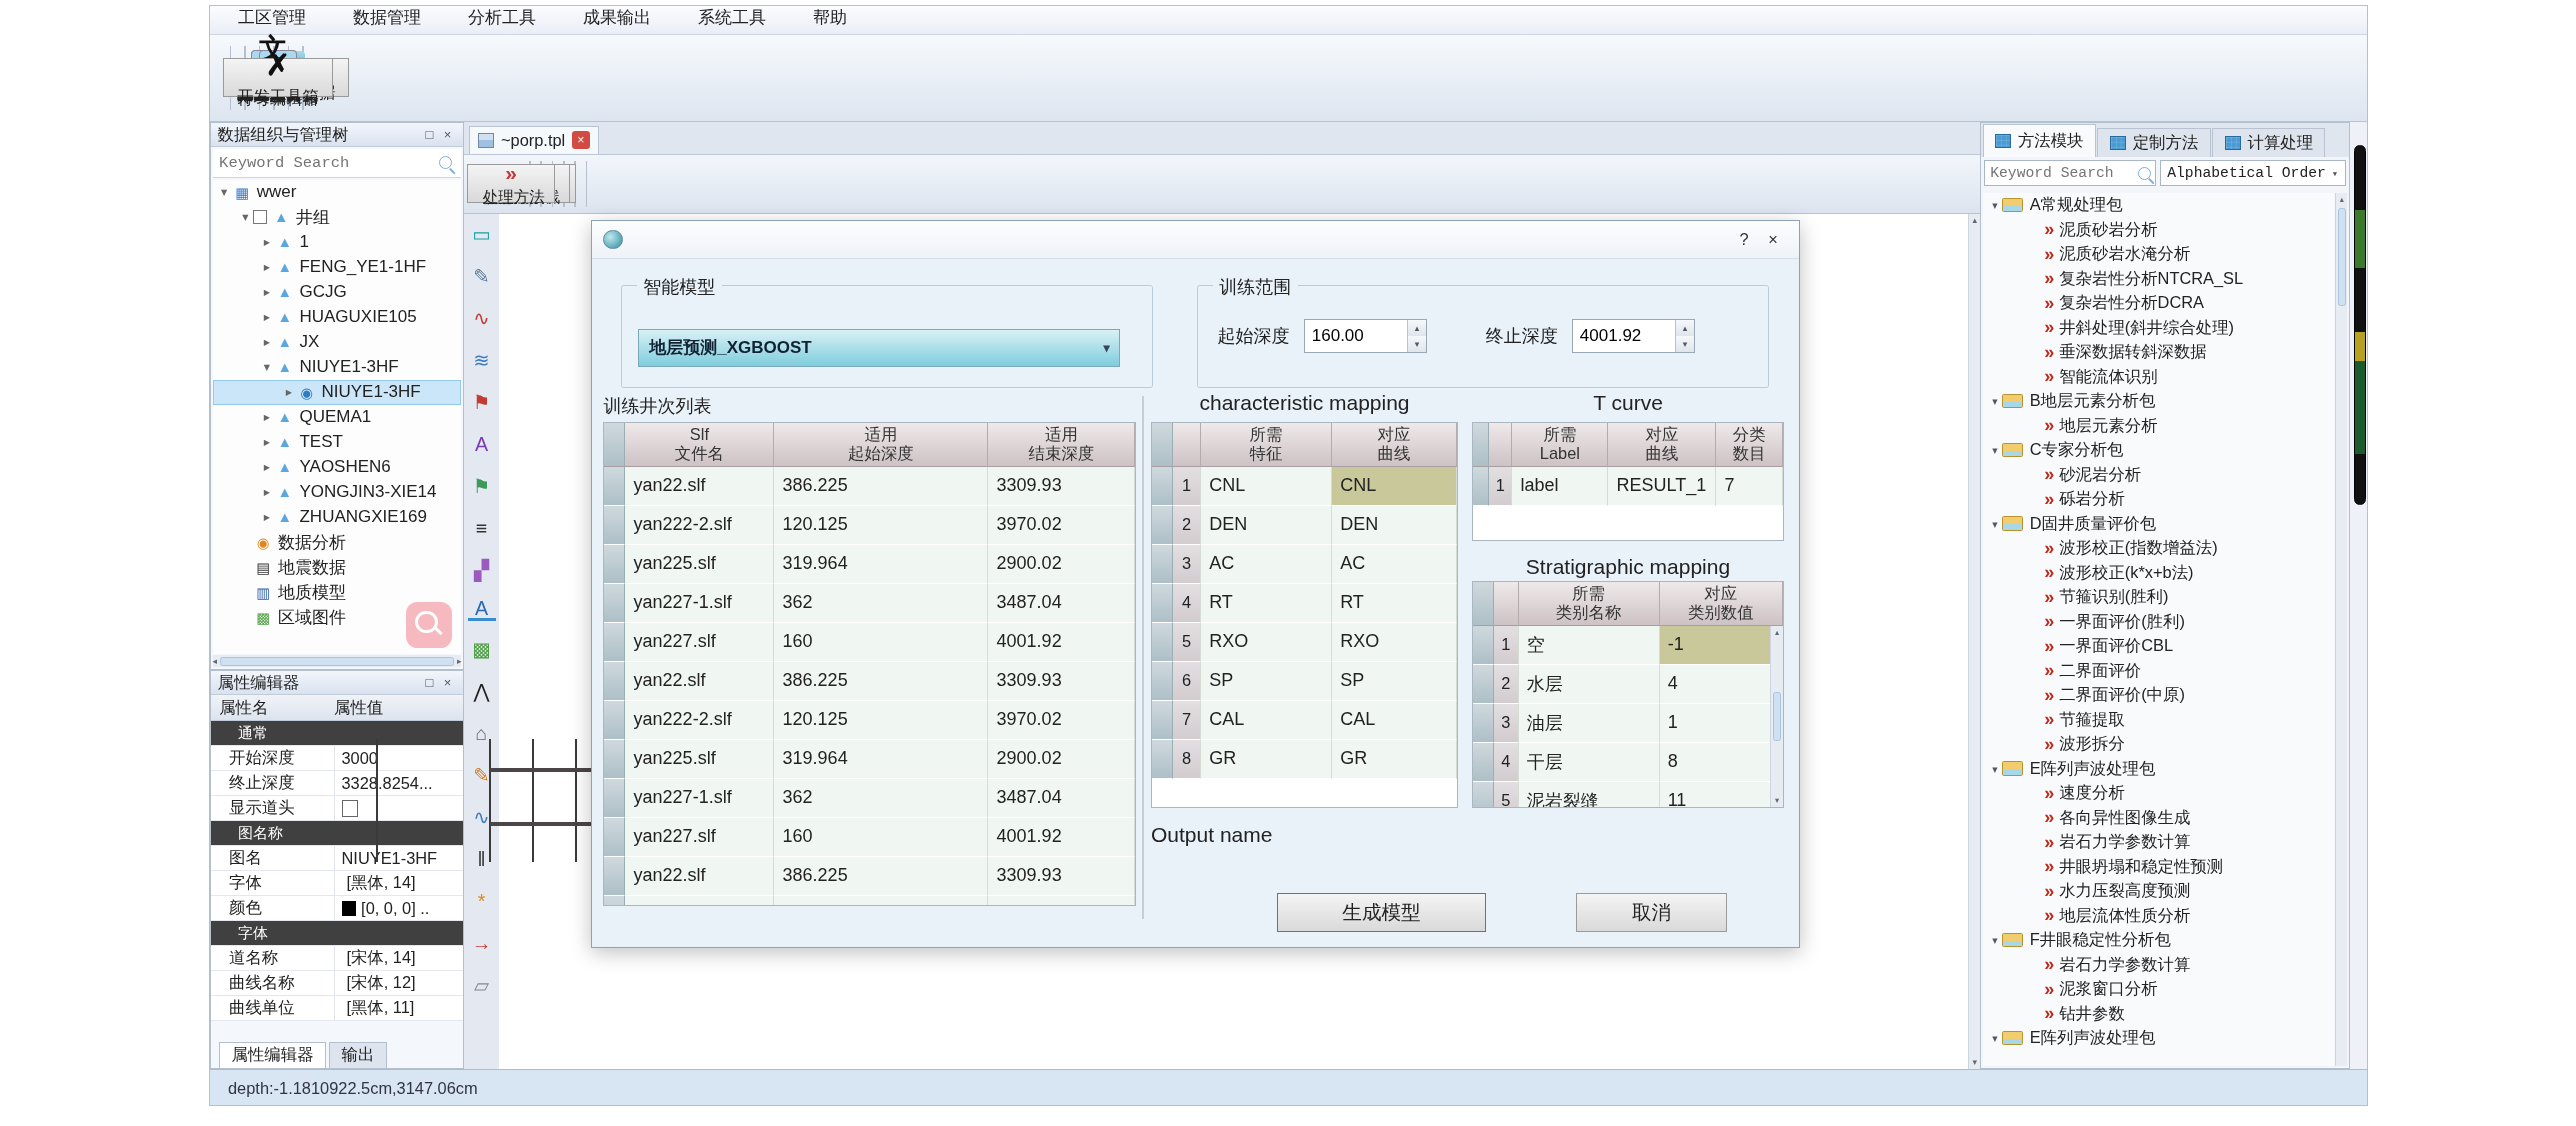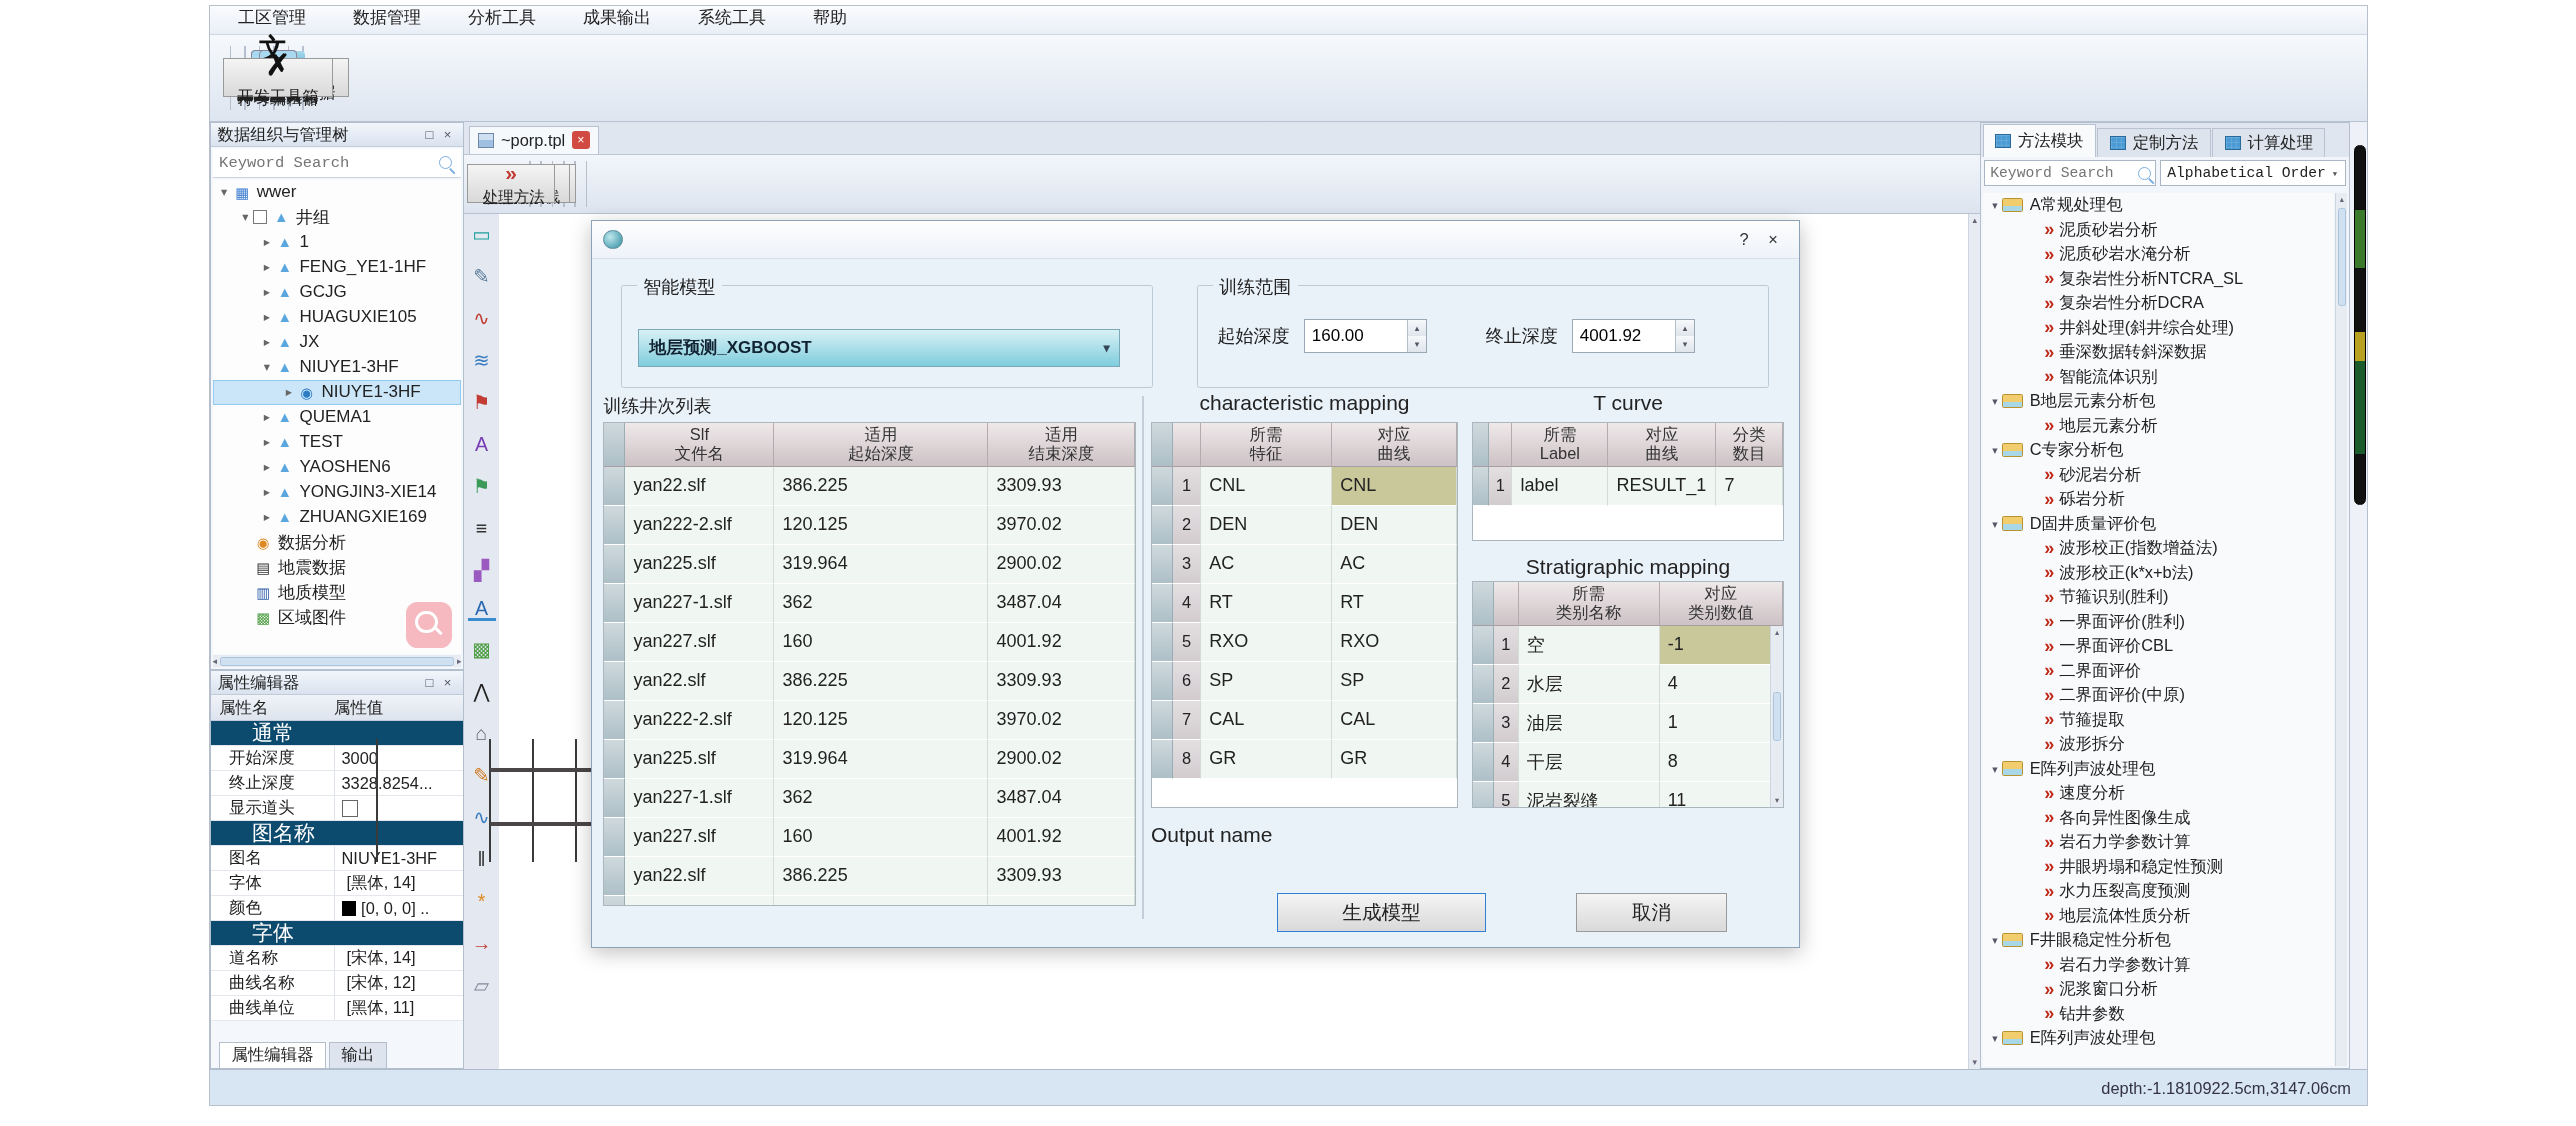--- a/index.html
+++ b/index.html
@@ -59,21 +59,21 @@
   .pink-mag{position:absolute;right:11.4px;bottom:21px;width:46px;height:46px;border-radius:11.4px;background:rgba(240,130,140,.55);}
   .pink-mag::before{content:"";position:absolute;left:9.8px;top:9px;width:16.4px;height:16.4px;border:3.3px solid #fff;border-radius:50%;}
   .pink-mag::after{content:"";position:absolute;left:27px;top:27px;width:9.8px;height:3.3px;background:#fff;transform:rotate(45deg);}
   .hscroll{position:absolute;left:1.6px;right:1.6px;bottom:1.6px;height:12.3px;background:#e7ecf3;display:flex;align-items:center;font-size:9px;color:#667;}
   .hscroll .thumb{flex:1;height:9px;background:#cfe0f0;border:0.8px solid #aac4de;margin:0 3.3px;border-radius:2.5px;}
 
   
   .prop-head{display:flex;height:26px;background:linear-gradient(#f0f3f8,#dde4ee);border-bottom:0.8px solid #c2cbd8;font-size:16.4px;align-items:center;}
   .prop-head .c1{width:123px;padding-left:8.2px;} .prop-head .c2{flex:1;}
   .prow{display:flex;height:25px;align-items:center;font-size:16.4px;border-bottom:0.8px solid #e4e8ee;background:#fff;}
-  .prow.section{background:#0c4a6e;color:#fff;padding-left:23px;font-size:21px;}
+  .prow.section{background:#404040;color:#fff;padding-left:9px;font-size:15px;}
   .prow.section .pname{width:auto;}
   .prow .pname{width:123px;padding-left:18px;white-space:nowrap;overflow:hidden;}
   .prow .pval{flex:1;display:flex;align-items:center;gap:4.9px;white-space:nowrap;overflow:hidden;border-left:0.8px solid #e0e4ea;padding-left:6.5px;height:100%;}
   .vicon{display:none;} 
   .vicon.font{display:inline;font-weight:bold;font-size:17px;color:#111;}
   .vicon.color{display:inline-block;width:14.7px;height:14.7px;background:#000;}
   .vicon.check{display:flex;width:16.4px;height:16.4px;border:1.6px solid #666;align-items:center;justify-content:center;font-size:12.3px;color:#222;}
   .prop-tabs{position:absolute;left:0;bottom:0;height:24.5px;display:flex;align-items:flex-end;gap:3.3px;padding-left:8.2px;font-size:16.4px;}
   .ptab{padding:1.6px 11.4px;border:0.8px solid #b4bfce;border-bottom:none;background:#dde4ee;}
   .ptab.active{background:#fff;}
@@ -177,21 +177,21 @@
   .rrow .exp{width:14.7px;font-size:10.6px;color:#556;text-align:center;flex:none;}
   .rrow.pkg{padding-left:4.9px;}
   .rrow.method{padding-left:47px;}
   .pkg-ic{width:21px;height:14.7px;border-radius:1.6px;background:linear-gradient(#f2cd6d 55%,#a8d8e8 55%);border:0.8px solid #b8922e;margin-right:6.5px;flex:none;}
   .chev{color:#c02818;font-weight:bold;font-size:18px;margin-right:6.5px;flex:none;letter-spacing:-1.6px;}
   .rscroll{position:absolute;right:1.6px;top:70px;bottom:1.6px;width:12.3px;background:#e7ecf3;border-left:0.8px solid #cdd5e0;display:flex;flex-direction:column;align-items:center;font-size:8.2px;color:#667;padding:1.6px 0;}
   .rscroll .thumbv{width:8.2px;height:98px;background:#cfe0f0;border:0.8px solid #aac4de;border-radius:2.5px;margin-top:3.3px;}
   .rstrip{position:absolute;left:2144px;top:139px;width:12.3px;height:360px;border-radius:5.7px;background:linear-gradient(#111 0 18%,#3a7a2a 18% 34%,#111 34% 52%,#b8a020 52% 60%,#1c5c2c 60% 86%,#111 86% 100%);border:0.8px solid #000;}
 
   
-  .statusbar{position:absolute;left:0;top:1063px;width:2159px;height:38px;background:#d8e5f3;border-top:0.8px solid #b0bccc;display:flex;align-items:center;justify-content:flex-end;padding:0 18px;font-size:16.4px;color:#334;}
+  .statusbar{position:absolute;left:0;top:1063px;width:2159px;height:38px;background:#d8e5f3;border-top:0.8px solid #b0bccc;display:flex;align-items:center;justify-content:flex-start;padding:0 18px;font-size:16.4px;color:#334;}
 </style>
 </head>
 <body>
 
 <div class="app">
 
   <div class="menubar">
 
       <div class="menu-item">工区管理</div>
 

